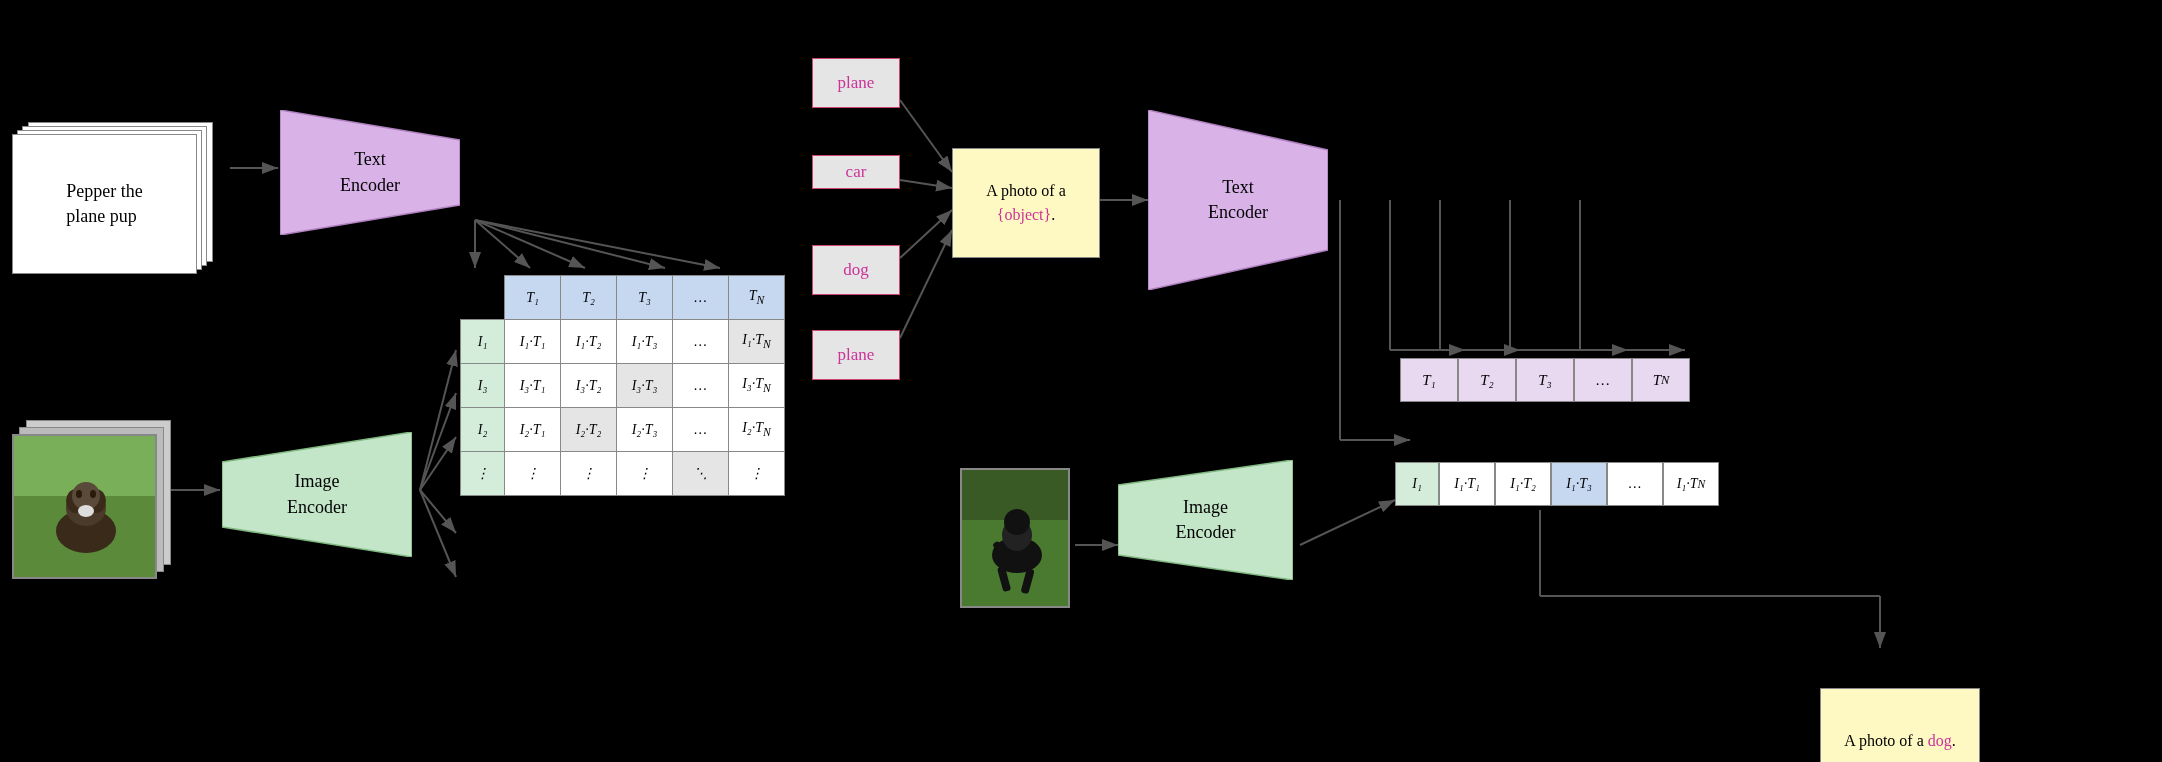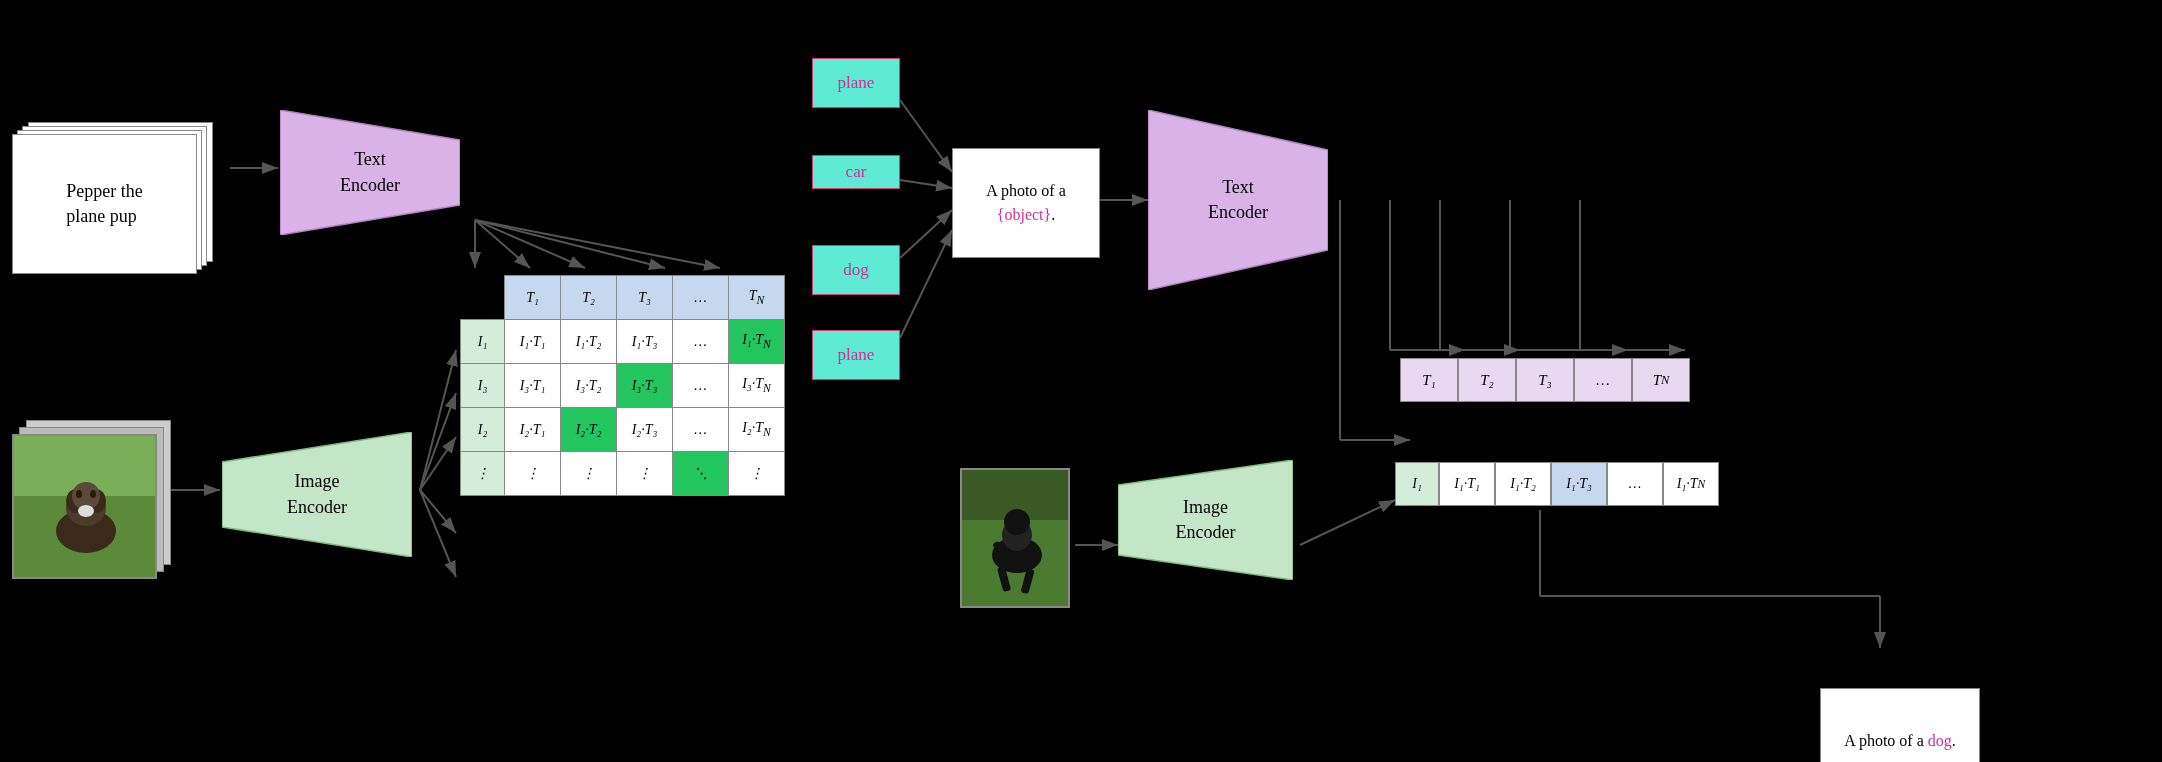--- a/index.html
+++ b/index.html
@@ -28,51 +28,51 @@
       border: 1.5px solid #888;
       text-align: center;
       font-size: 14px;
       padding: 2px 4px;
       min-width: 56px;
       height: 44px;
       background: #fff;
       font-style: italic;
     }
     .matrix-table td.blue-cell {
-      background: #22c55e;
+      background: #e5e5e5;
     }
     .matrix-table td.header-cell {
       background: #c5d8f0;
       font-weight: normal;
     }
     .matrix-table .row-label {
       background: #d4edda;
       border: 1.5px solid #888;
       font-style: italic;
       min-width: 44px;
     }
 
     
     .class-box {
       position: absolute;
-      background: #5eead4;
+      background: #e5e5e5;
       border: 1.5px solid #c47;
       text-align: center;
       font-size: 17px;
       color: #cc3399;
       display: flex;
       align-items: center;
       justify-content: center;
       padding: 4px 8px;
     }
 
     
     .prompt-box {
       position: absolute;
-      background: #ffffff;
+      background: #fef9c3;
       border: 1.5px solid #888;
       font-size: 17px;
       text-align: center;
       display: flex;
       align-items: center;
       justify-content: center;
       padding: 6px 4px;
       line-height: 1.4;
     }
     .prompt-box .highlight {

